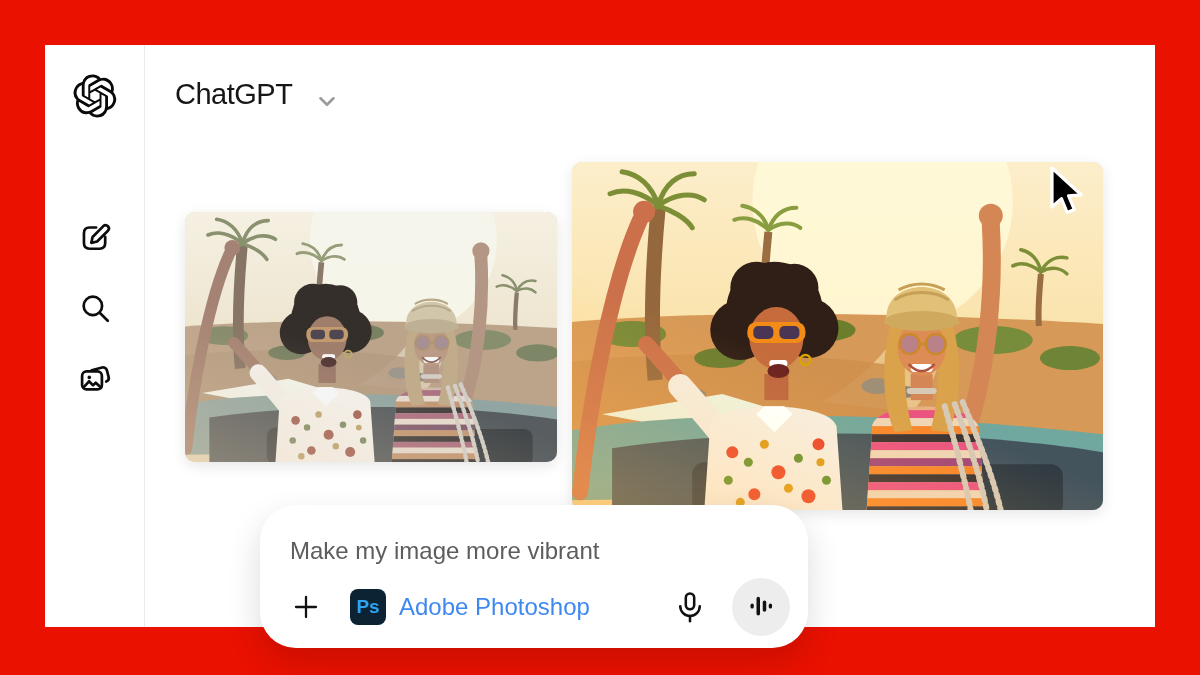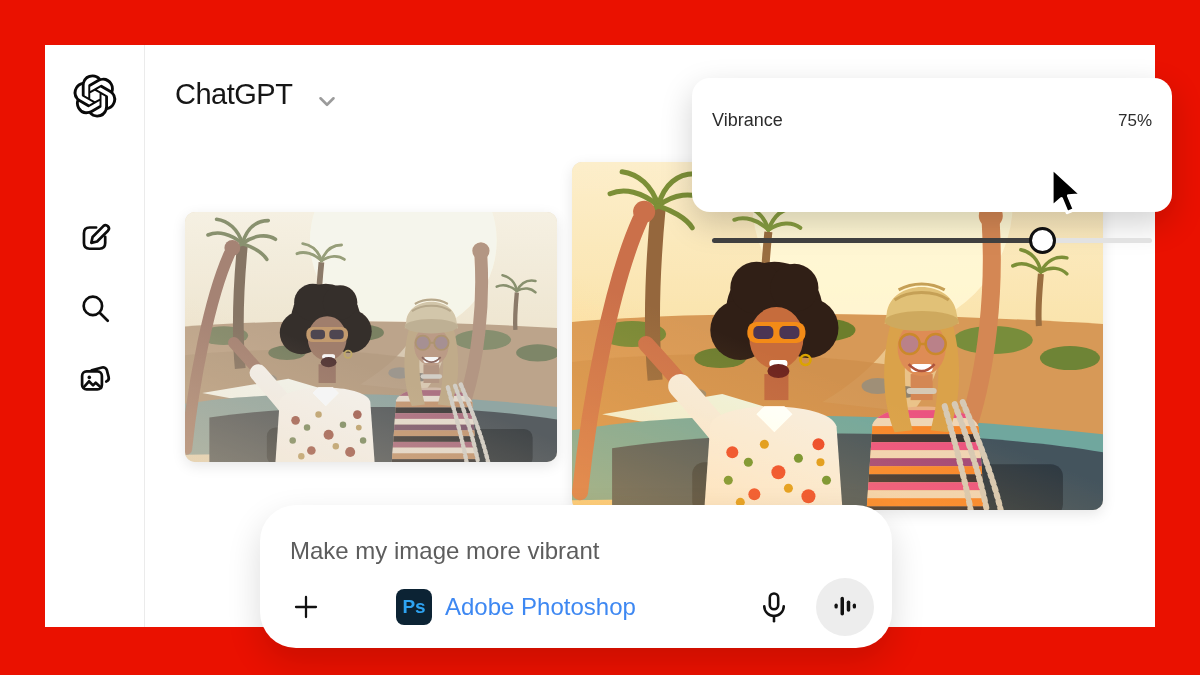--- a/index.html
+++ b/index.html
@@ -33,28 +33,28 @@
   .vib-row { position:absolute; left:20px; right:20px; top:32px; display:flex; justify-content:space-between; align-items:center; }
   .vib-label { font-size:18px; color:#2c2c2c; }
   .vib-value { font-size:17px; color:#2c2c2c; }
   .slider { position:absolute; left:20px; right:20px; top:160px; height:5px; border-radius:3px; background:#e2e2e2; cursor:pointer; }
   .slider-fill { position:absolute; left:0; top:0; height:5px; border-radius:3px; background:#3f3f3f; }
   .slider-thumb { position:absolute; top:-11px; width:27px; height:27px; border-radius:50%; background:#fff; border:3.5px solid #111; transform:translateX(-13px); cursor:grab; }
 
   .cursor { position:absolute; left:1042px; top:166px; z-index:7; }
 
   
-  .prompt { position:absolute; left:260px; top:505px; width:632px; height:143px; background:#fff; border-radius:36px;
+  .prompt { position:absolute; left:260px; top:505px; width:548px; height:143px; background:#fff; border-radius:36px;
             box-shadow:0 14px 34px rgba(0,0,0,0.14); z-index:6; }
   .prompt-text { position:absolute; left:30px; top:32px; font-size:24px; color:#5d5d5d; }
   .prompt-row { position:absolute; left:30px; right:18px; top:76px; height:52px; display:flex; align-items:center; }
   .plus-icon { width:32px; height:32px; cursor:pointer; }
   .ps-chip { display:flex; align-items:center; gap:13px; margin-left:28px; cursor:pointer; }
   .ps-badge { width:36px; height:36px; border-radius:8px; background:#0c2334; color:#2ea3f2; font-weight:700; font-size:19px;
-              display:flex; align-items:center; justify-content:center; letter-spacing:0;margin-left:46px; }
+              display:flex; align-items:center; justify-content:center; letter-spacing:0; }
   .ps-label { font-size:24px; color:#3e88f2;text-align:right; }
   .spacer { flex:1; }
   .mic { width:36px; height:36px; cursor:pointer; margin-right:24px; }
   .voice-btn { width:58px; height:58px; border-radius:50%; background:#ededed; display:flex; align-items:center; justify-content:center; cursor:pointer; border:none; }
 
   .hidden-defs { position:absolute; width:0; height:0; overflow:hidden; }
 </style>
 </head>
 <body>
 
@@ -251,30 +251,20 @@
     <svg class="scene-use" viewBox="0 0 530 348" preserveAspectRatio="xMidYMid slice">
         <use href="#scene"></use>
       </svg>
   </div>
   <div class="photo photo--after">
     <svg class="scene-use" viewBox="0 0 530 348" preserveAspectRatio="xMidYMid slice">
         <use href="#scene"></use>
       </svg>
   </div>
 
-  <div class="vibrance">
-    <div class="vib-row">
-      <span class="vib-label">Vibrance</span>
-      <span class="vib-value">75%</span>
-    </div>
-    <div class="slider" style="background: rgb(226, 226, 226);">
-      <div class="slider-fill" id="slider-fill" style="width: 75%; background: rgb(63, 63, 63);"></div>
-      <div class="slider-thumb" id="slider-thumb" style="left: 75%;"></div>
-    </div>
-  </div>
 
   <div class="cursor">
     <svg width="48" height="52" viewBox="0 0 24 26">
       <path d="M5 1 L5 20.5 L9.7 16.3 L12.6 23.3 L16.2 21.8 L13.3 14.9 L19.6 14.4 Z" fill="#000" stroke="#fff" stroke-width="1.6" stroke-linejoin="round"></path>
     </svg>
   </div>
 
   <div class="prompt">
     <div class="prompt-text">Make my image more vibrant</div>
     <div class="prompt-row">

